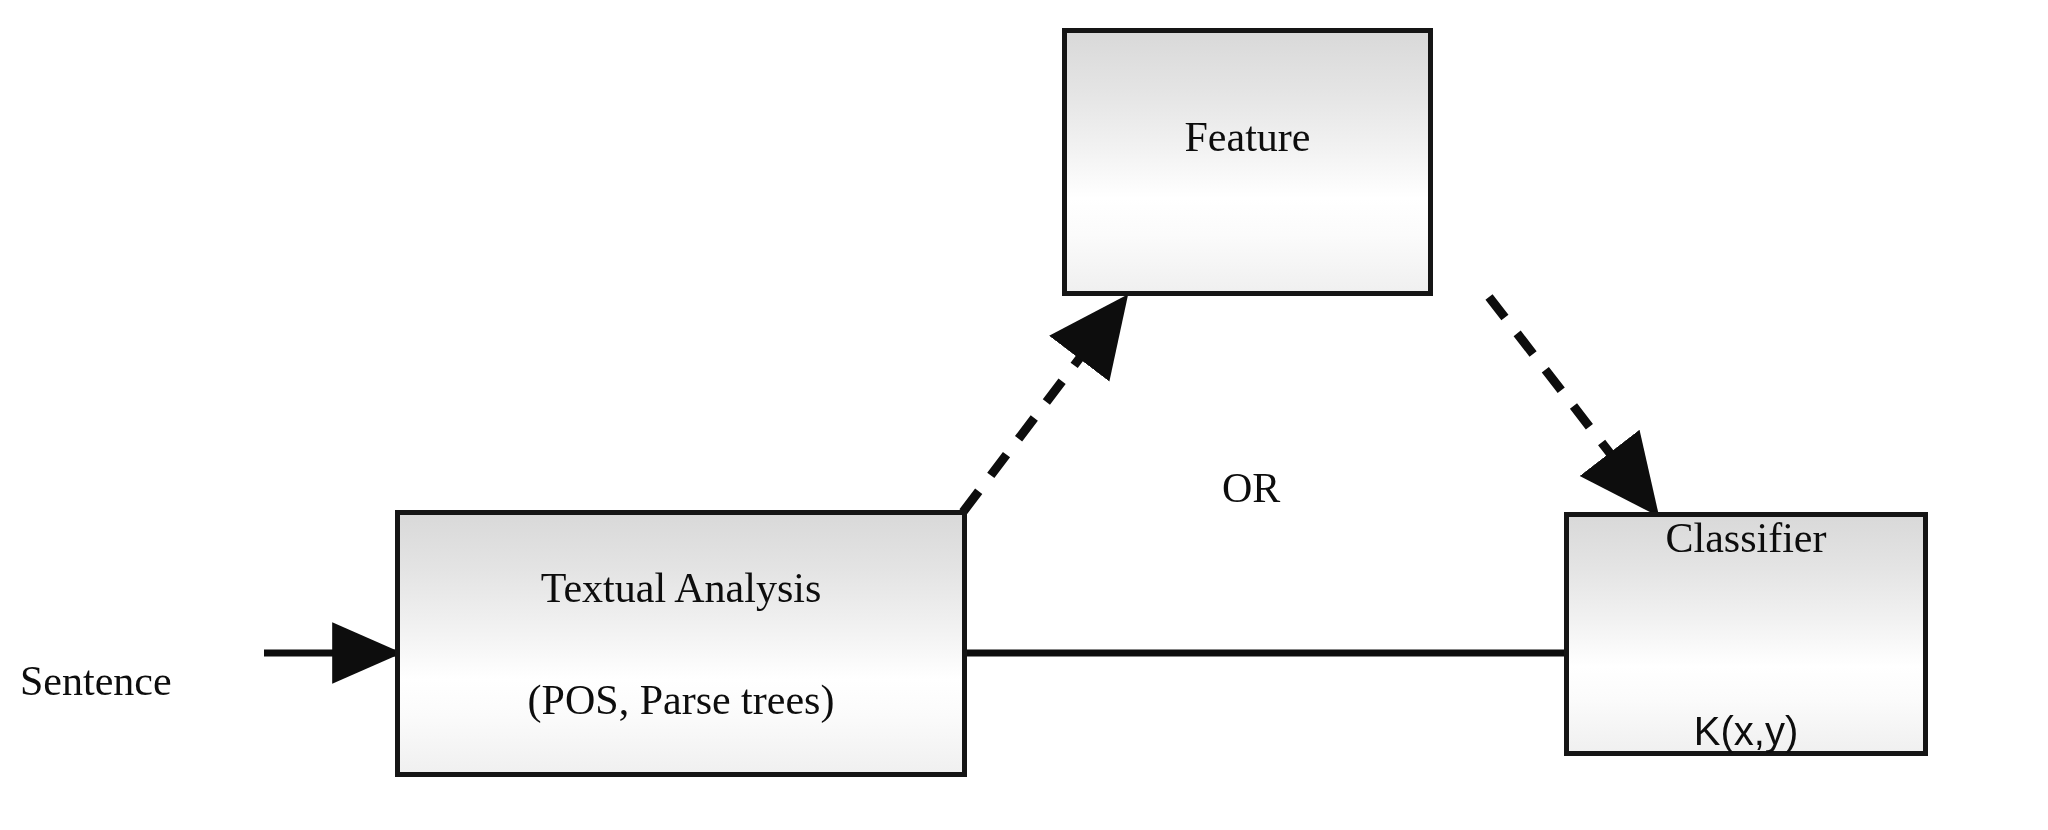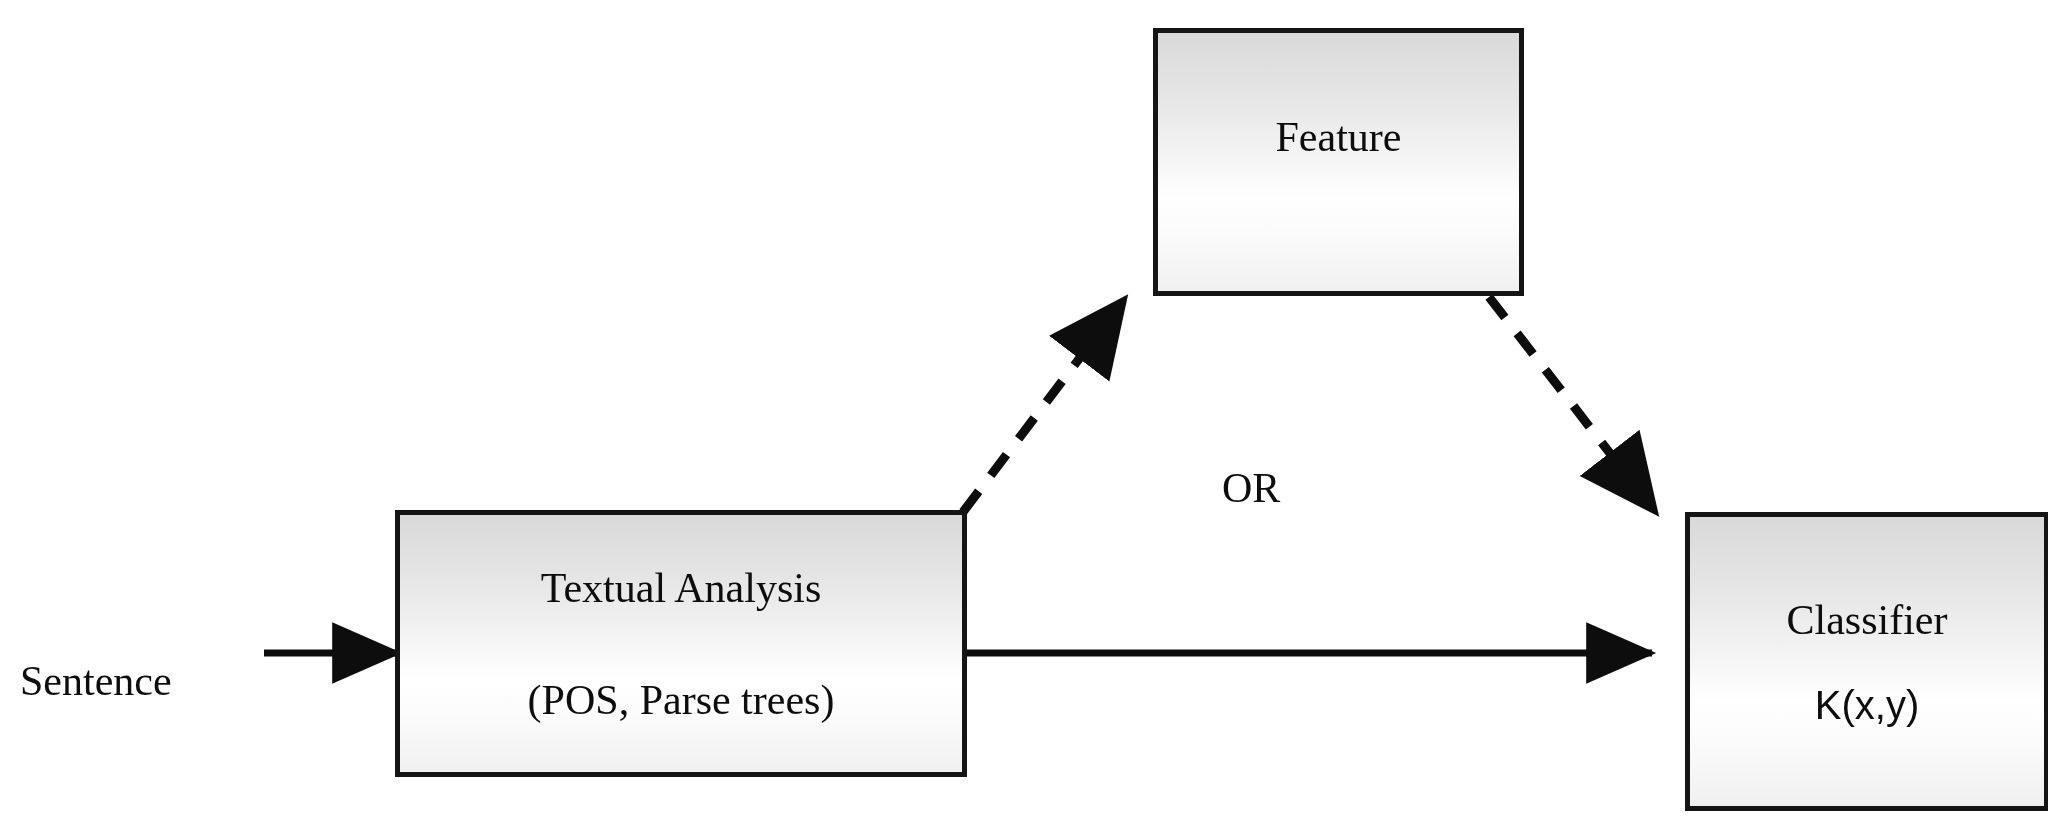--- a/index.html
+++ b/index.html
@@ -51,28 +51,28 @@
     text-align: center;
   }
 
   #box-textual-analysis {
     left: 395px;  top: 510px;
     width: 572px; height: 267px; gap: 24px;
   }
   #box-textual-analysis .proc-line:first-child { margin-bottom: 46px; }
 
   #box-feature-extraction {
-    left: 1153px; top: 28px;
+    left: 1062px; top: 28px;
     width: 371px; height: 268px; gap: 40px;
   }
   #box-feature-extraction .proc-line:first-child { margin-bottom: 50px; }
 
   #box-classifier {
-    left: 1685px; top: 512px;
-    width: 364px; height: 299px;
+    left: 1564px; top: 512px;
+    width: 364px; height: 244px; justify-content: space-between;
   }
   #box-classifier .proc-line:first-child { margin-bottom: 44px; }
   #box-classifier .proc-line:last-child {
     font-family: "Liberation Sans", "DejaVu Sans", sans-serif;
     font-size: 40px;
   }
 
   
   .free-label {
     position: absolute;

